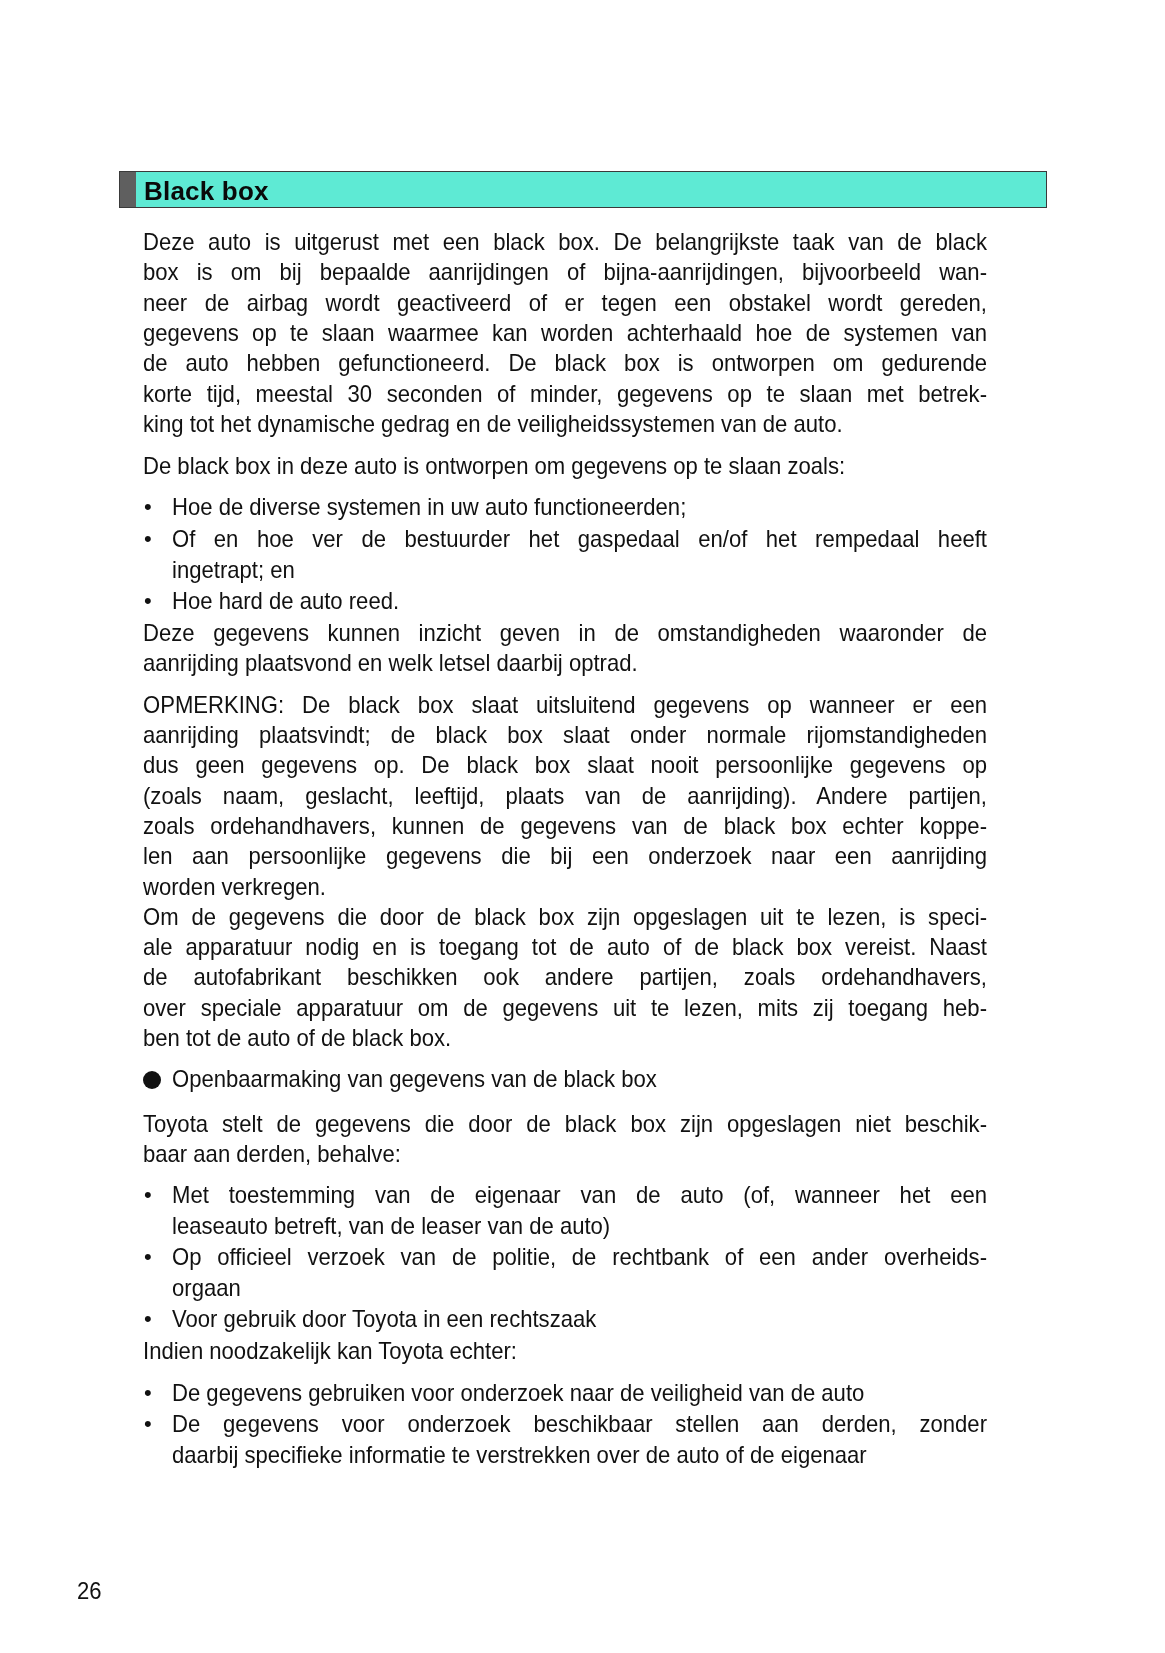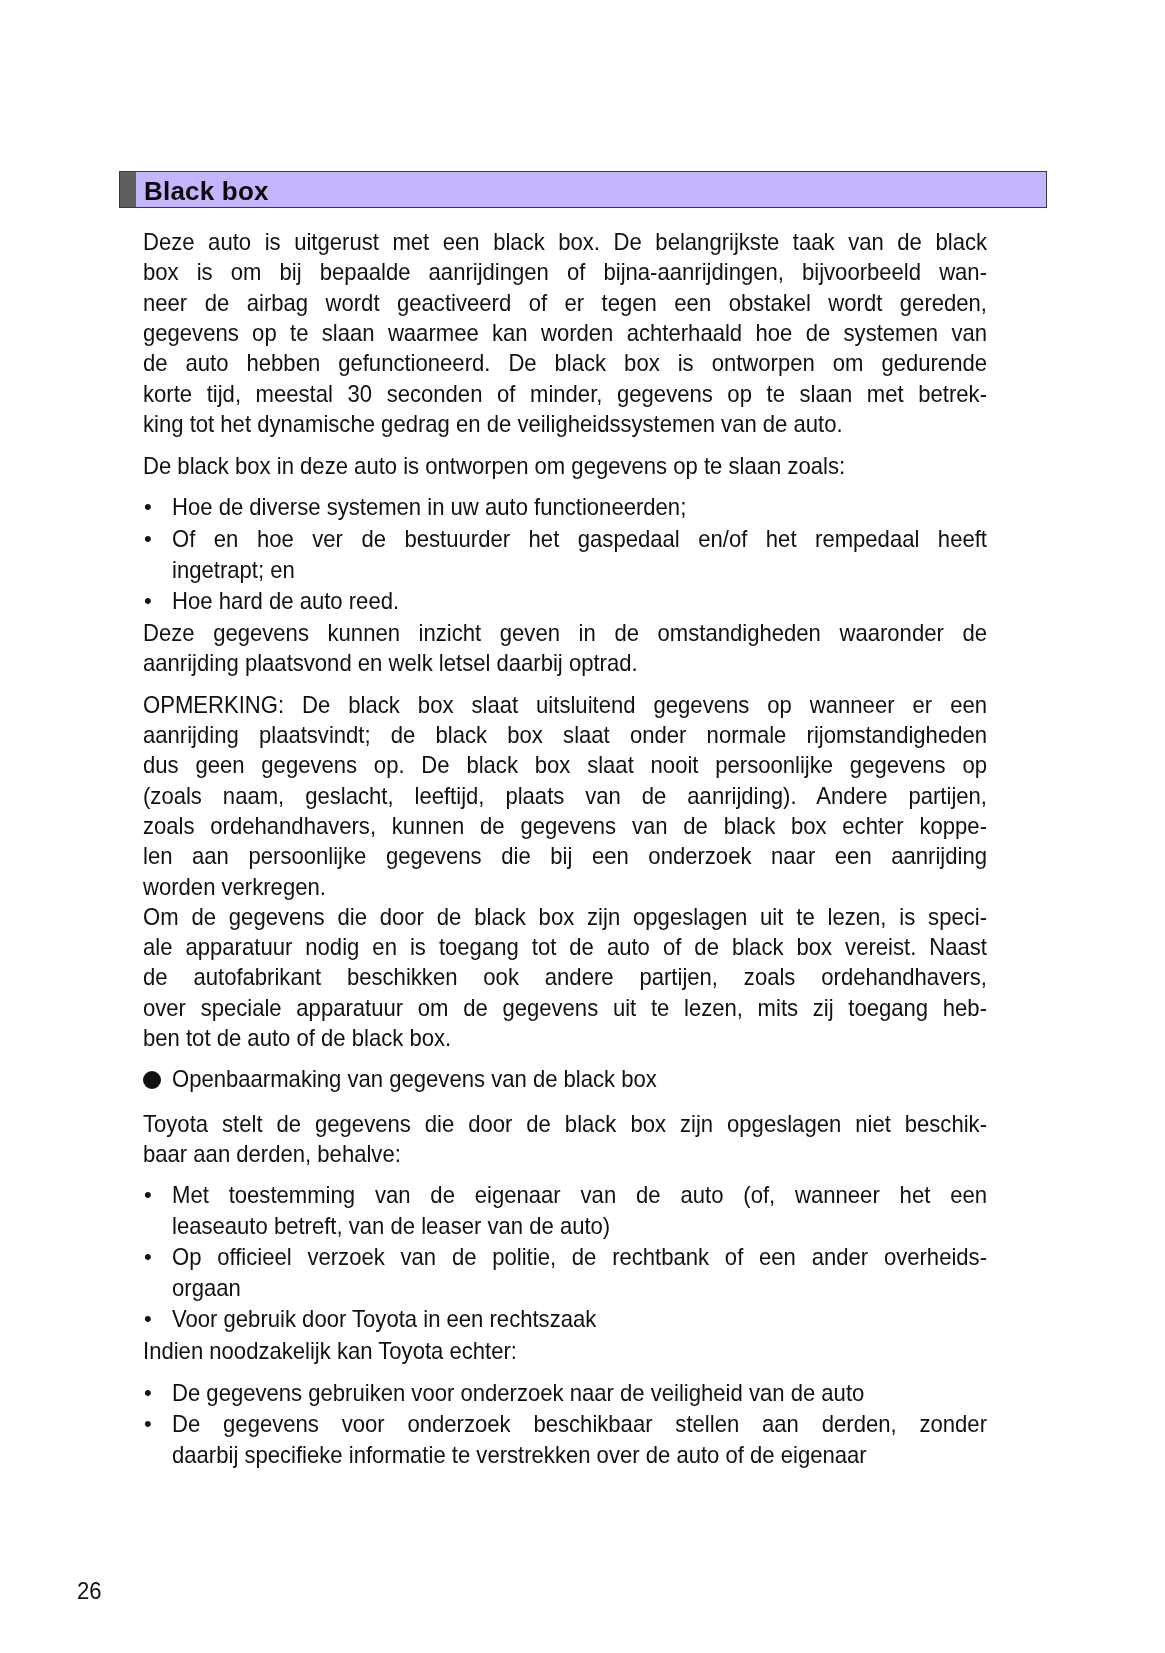--- a/index.html
+++ b/index.html
@@ -1,19 +1,19 @@
 <!DOCTYPE html>
 <html><head>
 <meta charset="utf-8">
 <style>
   html, body { margin: 0; padding: 0; background: #ffffff; }
   body { width: 1165px; height: 1653px; position: relative; overflow: hidden;
          font-family: "Liberation Sans", sans-serif; color: #111111; }
   .section-header { position: absolute; left: 119px; top: 171px; width: 928px; height: 37px;
-                    border: 1.5px solid #3a3a3a; box-sizing: border-box; background: #c4b5fd; }
+                    border: 1.5px solid #3a3a3a; box-sizing: border-box; background: #5eead4; }
   .section-header .bar { position: absolute; left: 0; top: 0; width: 16px; height: 100%; background: #5f5f5f; }
   .section-header .title { position: absolute; left: 24px; top: 4px; font-size: 26px; font-weight: bold; color: #0a0a0a; letter-spacing: 0.2px; }
   .line { position: absolute; font-size: 24px; line-height: 30px; white-space: nowrap;
           transform-origin: 0 0; transform: scaleX(0.92); }
   .j { text-align: justify; text-align-last: justify; white-space: normal; }
   .bullet { position: absolute; font-size: 22px; line-height: 30px; }
   .dot-icon { position: absolute; width: 18px; height: 18px; border-radius: 50%; background: #111111; }
   .page-number { position: absolute; left: 77px; top: 1577px; font-size: 24px; transform: scaleX(0.92); transform-origin: 0 0; }
 </style>
 </head>

